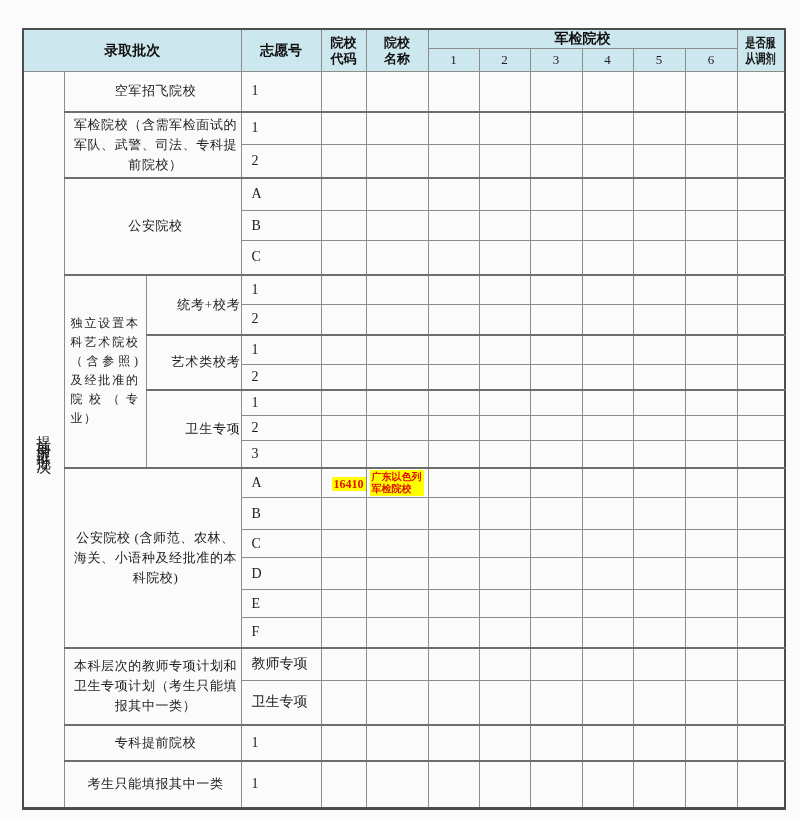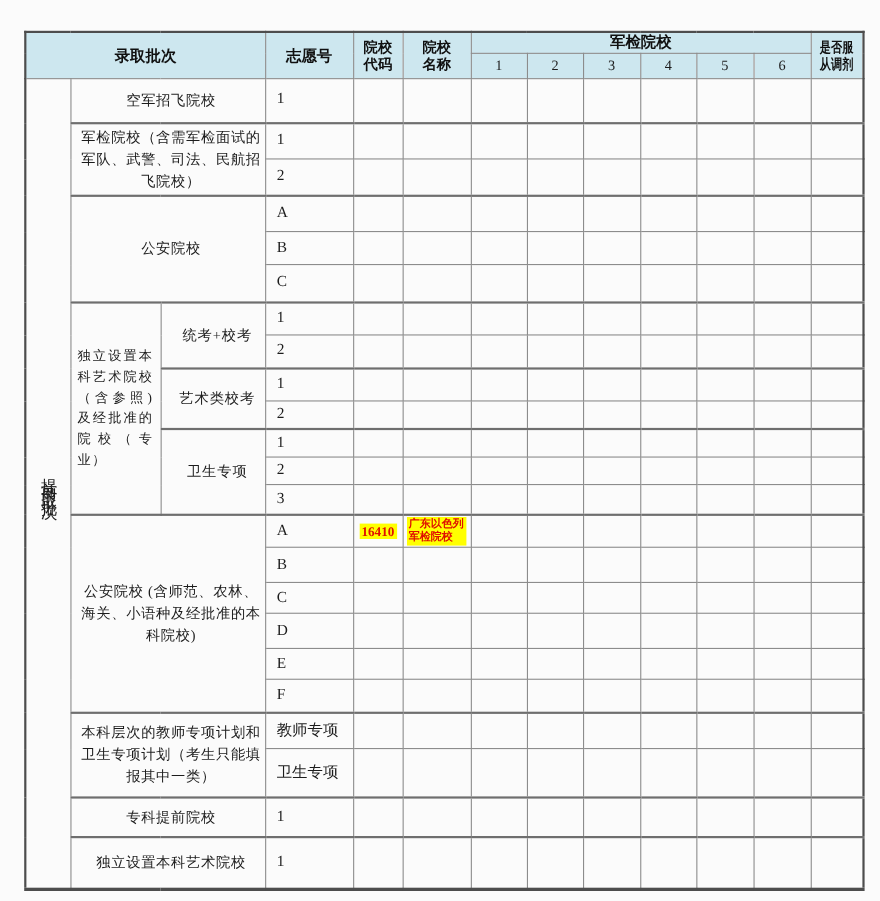--- a/index.html
+++ b/index.html
@@ -54,24 +54,24 @@
   .vtext {
     writing-mode: vertical-lr;
     display: inline-block;
     font-size: 15px;
     letter-spacing: 5px;
     line-height: 1.2;
   }
   
   .cat  { text-align: center; padding: 2px 3px 2px 9px; font-size: 13px; letter-spacing: 0.6px; line-height: 20px; }
   .catm { text-align: justify; padding: 2px 6px 2px 6px; font-size: 12px; letter-spacing: 1.4px; line-height: 19px; }
-  .sub  { text-align: center; padding-left: 8px; font-size: 13px; letter-spacing: 0.8px; }
+  .sub  { text-align: right; padding-left: 8px; font-size: 13px; letter-spacing: 0.8px; }
   .cho  { text-align: left; padding-left: 10px; font-size: 14px; }
   
-  .codecell { text-align: center; }
+  .codecell { text-align: right; }
   .namecell { text-align: left; padding-left: 3px; }
   .hl {
     background: #ffff00;
     color: #e01000;
     font-weight: bold;
     font-size: 12px;
     padding: 0 2px;
   }
   .hl-name {
     display: inline-block;
@@ -133,21 +133,21 @@
     <td></td>
           <td></td>
           <td></td>
           <td></td>
           <td></td>
           <td></td>
     <td></td>
   </tr>
 
   <tr class="sec" style="height:30px">
-    <td class="cat" colspan="2" rowspan="2">军检院校（含需军检面试的军队、武警、司法、民航招飞院校）</td>
+    <td class="cat" colspan="2" rowspan="2">军检院校（含需军检面试的军队、武警、司法、专科提前院校）</td>
     <td class="cho">1</td>
     <td class="codecell"></td>
           <td class="namecell"></td>
     <td></td>
           <td></td>
           <td></td>
           <td></td>
           <td></td>
           <td></td>
     <td></td>
@@ -401,21 +401,21 @@
     <td></td>
           <td></td>
           <td></td>
           <td></td>
           <td></td>
           <td></td>
     <td></td>
   </tr>
 
   <tr class="sec" style="height:48px">
-    <td class="cat" colspan="2">独立设置本科艺术院校</td>
+    <td class="cat" colspan="2">考生只能填报其中一类</td>
     <td class="cho">1</td>
     <td class="codecell"></td>
           <td class="namecell"></td>
     <td></td>
           <td></td>
           <td></td>
           <td></td>
           <td></td>
           <td></td>
     <td></td>

